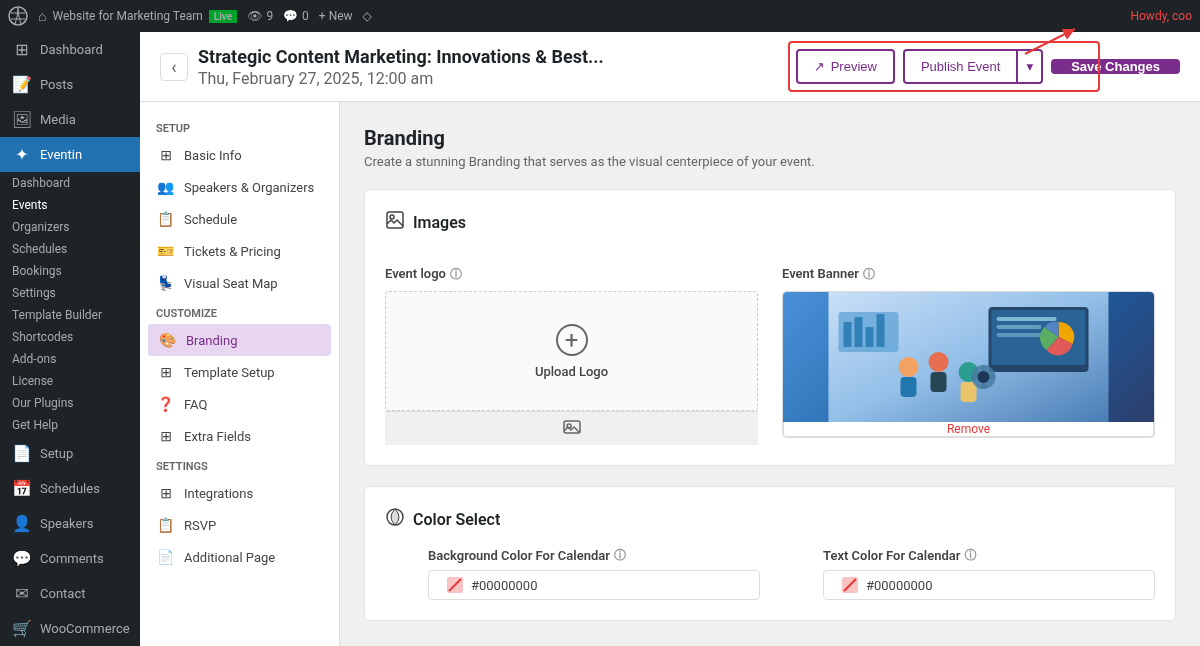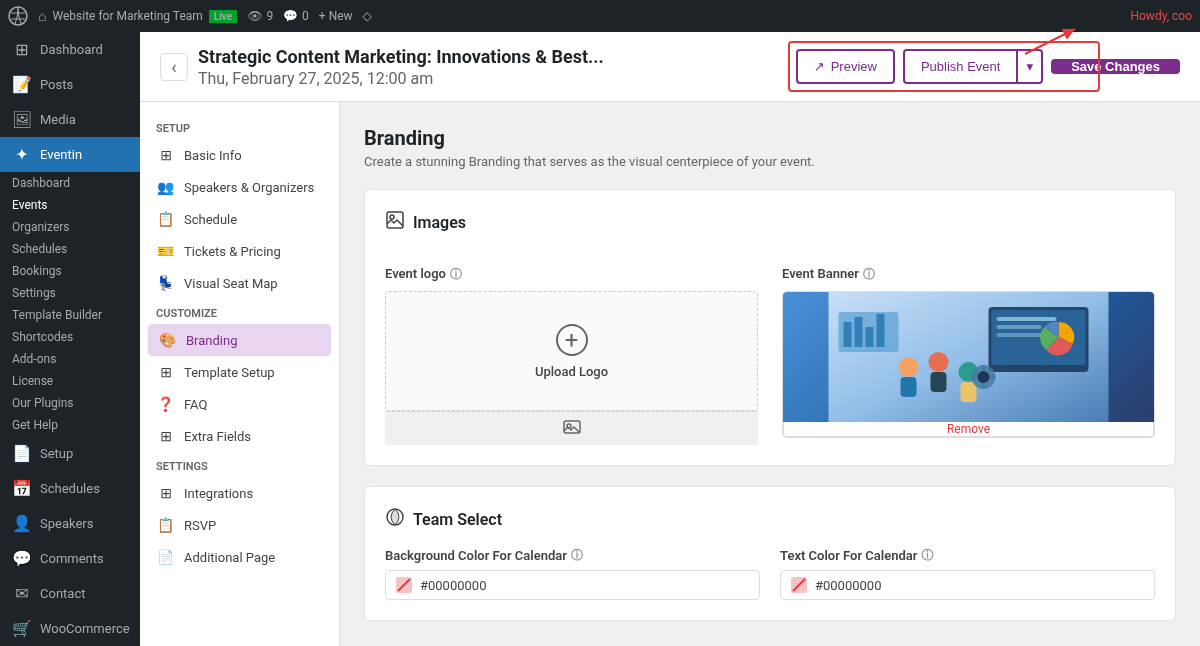--- a/index.html
+++ b/index.html
@@ -191,28 +191,28 @@
       gap: 8px;
     }
     .upload-box .plus-icon { font-size: 24px; color: #666; border: 2px solid #666; border-radius: 50%; width: 32px; height: 32px; display: flex; align-items: center; justify-content: center; }
     .upload-box .upload-text { font-size: 13px; color: #444; font-weight: 500; }
     .upload-icon-row { background: #f0f0f1; padding: 6px; display: flex; justify-content: center; border-top: 1px solid #ddd; }
     .banner-image { width: 100%; height: 130px; border-radius: 4px 4px 0 0; background: linear-gradient(135deg, #4a90d9 0%, #357abd 30%, #1e5a9e 60%, #2c3e6b 100%); position: relative; overflow: hidden; }
     .remove-btn { color: #e63939; font-size: 12px; text-align: center; cursor: pointer; background: #fff; border: 1px solid #ddd; border-top: none; border-radius: 0 0 4px 4px; }
 
     
     .color-grid { display: flex; gap: 20px; }
-    .color-field { flex: 1; }
+    .color-field { flex: 1; margin-left: 43px; }
     .color-label { font-size: 13px; font-weight: 600; color: #444; margin-bottom: 6px; display: flex; align-items: center; gap: 4px; }
     .color-input-row {
       display: flex;
       align-items: center;
       border: 1px solid #ddd;
       border-radius: 4px;
-      padding: 6px 10px;
+      padding: 6px 18px;
       background: #fff;
       gap: 8px;
     }
     .color-value { font-size: 13px; color: #444; }
 
     
     .banner-svg { width: 100%; height: 100%; }
 
     .info-icon { color: #999; font-size: 12px; }
   </style>
@@ -493,21 +493,21 @@
         </div>
 
         <div class="card">
           <div class="card-title">
             <span>
               <svg width="20" height="20" viewBox="0 0 20 20" fill="none">
                   <circle cx="10" cy="10" r="8" stroke="#444" stroke-width="1.5"></circle>
                   <path d="M10 2 Q14 6 14 10 Q14 14 10 18 Q6 14 6 10 Q6 6 10 2Z" fill="#ddd" stroke="#444" stroke-width="1"></path>
                 </svg>
             </span>
-            <span>Team Select</span>
+            <span>Color Select</span>
           </div>
           <div class="color-grid">
             <div class="color-field">
               <div class="color-label">
                 <span>Background Color For Calendar</span>
                 <span class="info-icon">ⓘ</span>
               </div>
               <div class="color-input-row">
                 <svg width="16" height="16" viewBox="0 0 16 16">
                   <rect width="16" height="16" rx="2" fill="#e63939" opacity="0.3"></rect>

